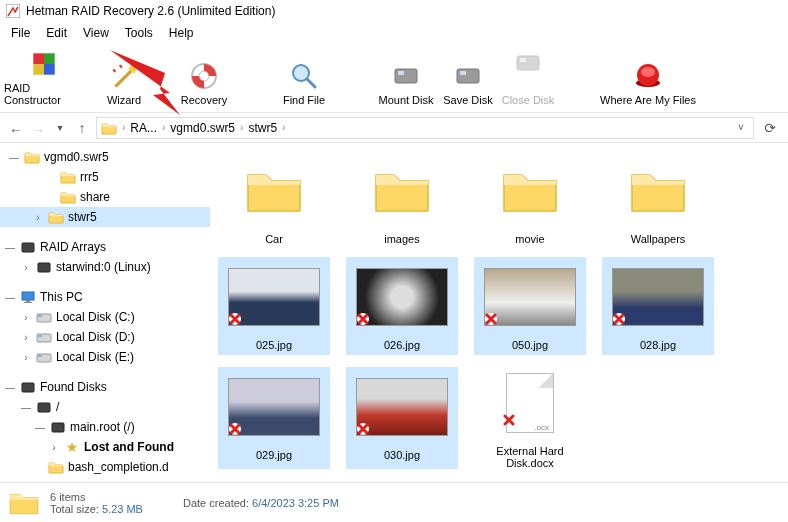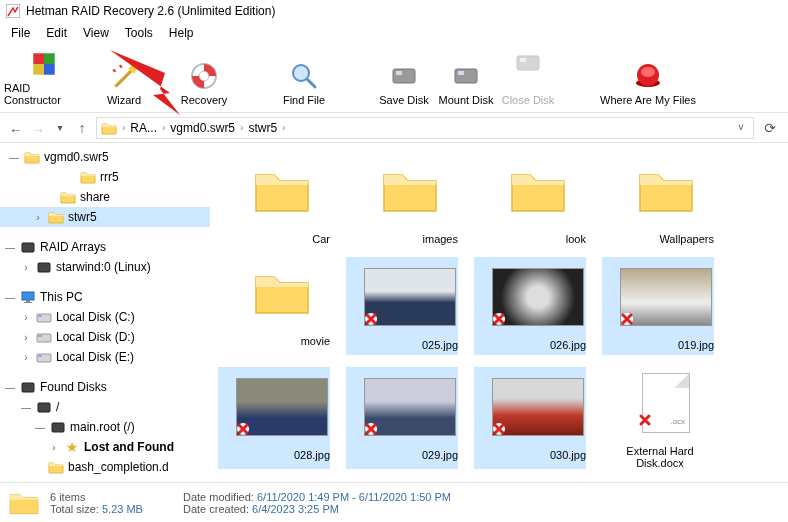--- a/index.html
+++ b/index.html
@@ -22,21 +22,21 @@
   .refresh { width:20px; text-align:center; font-size:14px; color:#555;}
   .main { display:flex; height: calc(522px - 22px - 20px - 70px - 30px - 40px); }
   .tree { width: 210px; overflow-y:auto; padding:4px 0; font-size:12px;}
   .tree-row { display:flex; align-items:center; height:20px; gap:4px; padding-right:6px;}
   .tw { display:inline-block; width:12px; text-align:center; color:#666; font-size:10px; cursor:default;}
   .fi {width:16px;height:16px; flex-shrink:0;}
   .tree-row.sel{background:#cde8ff;}
   .tree-row.bold span.lbl{font-weight:bold;}
   .content { flex:1; overflow-y:auto; padding:12px 8px; position:relative;}
   .grid { display:flex; flex-wrap:wrap; gap:12px 16px; align-content:flex-start;}
-  .item { width:112px; display:flex; flex-direction:column; align-items:flex-end; gap:6px;}
+  .item { width:112px; display:flex; flex-direction:column; align-items:center; gap:6px;}
   .item .thumb { width:96px; height:72px; display:flex; align-items:center; justify-content:center;}
   .item.sel { background:#cde8ff; padding:4px 0;}
   .item .name { font-size:11px; text-align:center; max-width:108px; overflow:hidden; text-overflow:ellipsis;}
   .bigfolder{width:60px;height:48px;}
   .photo { width:92px; height:58px; background:#888; border:1px solid #999; position:relative;}
   .photo .rx{position:absolute; bottom:-2px; left:-2px; width:16px;height:16px;}
   .docicon{width:48px;height:60px;position:relative;border:1px solid #bbb;background:#fff;}
   .docicon .corner{position:absolute;top:0;right:0;width:14px;height:14px;background:linear-gradient(135deg,transparent 49%,#ddd 50%);}
   .docicon .rx{position:absolute;bottom:4px;left:-6px;}
   .statusbar{position:absolute;bottom:0;left:0;right:0;height:40px;background:#fff;border-top:1px solid #e5e5e5;display:flex;align-items:center;padding:4px 8px;gap:10px;font-size:11px;color:#555;}
@@ -147,31 +147,31 @@
     <span>Recovery</span>
   </div>
   <div style="width:20px"></div>
   <div class="tbtn">
     <svg viewBox="0 0 30 30">
         <use href="#magnifier"></use>
       </svg>
     <span>Find File</span>
   </div>
   <div style="width:30px"></div>
+  <div class="tbtn" style="width:64px">
+    <svg viewBox="0 0 30 30">
+        <use href="#diskicon"></use>
+      </svg>
+    <span>Mount Disk</span>
+  </div>
   <div class="tbtn" style="width:60px">
     <svg viewBox="0 0 30 30">
         <use href="#diskicon"></use>
       </svg>
     <span>Save Disk</span>
-  </div>
-  <div class="tbtn" style="width:64px">
-    <svg viewBox="0 0 30 30">
-        <use href="#diskicon"></use>
-      </svg>
-    <span>Mount Disk</span>
   </div>
   <div class="tbtn disabled" style="width:60px">
     <svg viewBox="0 0 30 30" style="opacity:.4">
         <use href="#diskicon"></use>
       </svg>
     <span>Close Disk</span>
   </div>
   <div style="width:30px"></div>
   <div class="tbtn wide">
     <svg viewBox="0 0 30 30">
@@ -210,21 +210,21 @@
 <div class="main">
 
   <div class="tree">
     <div class="tree-row" style="padding-left:8px">
         <span class="tw">—</span>
         <svg class="fi" viewBox="0 0 16 16">
           <use href="#folder-y"></use>
         </svg>
         <span class="lbl">vgmd0.swr5</span>
       </div>
-    <div class="tree-row" style="padding-left:64px">
+    <div class="tree-row" style="padding-left:44px">
         <span class="tw"></span>
         <svg class="fi" viewBox="0 0 16 16">
           <use href="#folder-y"></use>
         </svg>
         <span class="lbl">rrr5</span>
       </div>
     <div class="tree-row" style="padding-left:44px">
         <span class="tw"></span>
         <svg class="fi" viewBox="0 0 16 16">
           <use href="#folder-y"></use>
@@ -343,39 +343,31 @@
             </svg>
           </div>
         <span class="name">images</span>
       </div>
       <div class="item">
         <div class="thumb">
             <svg class="bigfolder" viewBox="0 0 60 48">
               <use href="#bigfolder-y"></use>
             </svg>
           </div>
-        <span class="name">look</span>
-      </div>
+        <span class="name">movie</span>
+      </div>
+
       <div class="item">
         <div class="thumb">
             <svg class="bigfolder" viewBox="0 0 60 48">
               <use href="#bigfolder-y"></use>
             </svg>
           </div>
         <span class="name">Wallpapers</span>
       </div>
-
-      <div class="item">
-        <div class="thumb">
-            <svg class="bigfolder" viewBox="0 0 60 48">
-              <use href="#bigfolder-y"></use>
-            </svg>
-          </div>
-        <span class="name">movie</span>
-      </div>
       <div class="item sel">
         <div class="thumb">
             <div class="photo" style="background:linear-gradient(#dfe5ea 40%,#2a3a5a 60%)">
               <svg class="rx" viewBox="0 0 16 16">
                 <use href="#redx"></use>
               </svg>
             </div>
           </div>
         <span class="name">025.jpg</span>
       </div>
@@ -390,21 +382,21 @@
         <span class="name">026.jpg</span>
       </div>
       <div class="item sel">
         <div class="thumb">
             <div class="photo" style="background:linear-gradient(#b7a98c,#eee 60%,#888)">
               <svg class="rx" viewBox="0 0 16 16">
                 <use href="#redx"></use>
               </svg>
             </div>
           </div>
-        <span class="name">019.jpg</span>
+        <span class="name">050.jpg</span>
       </div>
 
       <div class="item sel">
         <div class="thumb">
             <div class="photo" style="background:linear-gradient(#8a8a7a 40%,#2a3a6a 70%)">
               <svg class="rx" viewBox="0 0 16 16">
                 <use href="#redx"></use>
               </svg>
             </div>
           </div>
@@ -430,34 +422,33 @@
           </div>
         <span class="name">030.jpg</span>
       </div>
       <div class="item">
         <div class="thumb">
             <div class="docicon">
               <div class="corner"></div>
               <svg class="rx" width="16" height="16" viewBox="0 0 16 16">
                 <use href="#redx"></use>
               </svg>
-              <span style="position:absolute;bottom:6px;right:4px;font-size:8px;color:#888">.ocx</span>
+              <span style="position:absolute;bottom:0;right:4px;font-size:8px;color:#888">.ocx</span>
             </div>
           </div>
         <span class="name">External Hard Disk.docx</span>
       </div>
     </div>
   </div>
 </div>
 
 <div class="statusbar">
   <svg class="sfolder" viewBox="0 0 60 48">
       <use href="#bigfolder-y"></use>
     </svg>
   <div>
     <div><span>6 items</span></div>
     <div><span>Total size:</span> <span style="color:#3a6ea5">5.23 MB</span></div>
   </div>
   <div style="margin-left:30px">
-    <div><span>Date modified:</span> <span style="color:#3a6ea5">6/11/2020 1:49 PM - 6/11/2020 1:50 PM</span></div>
     <div><span>Date created:</span> <span style="color:#3a6ea5">6/4/2023 3:25 PM</span></div>
   </div>
 </div>
 
 </body></html>

